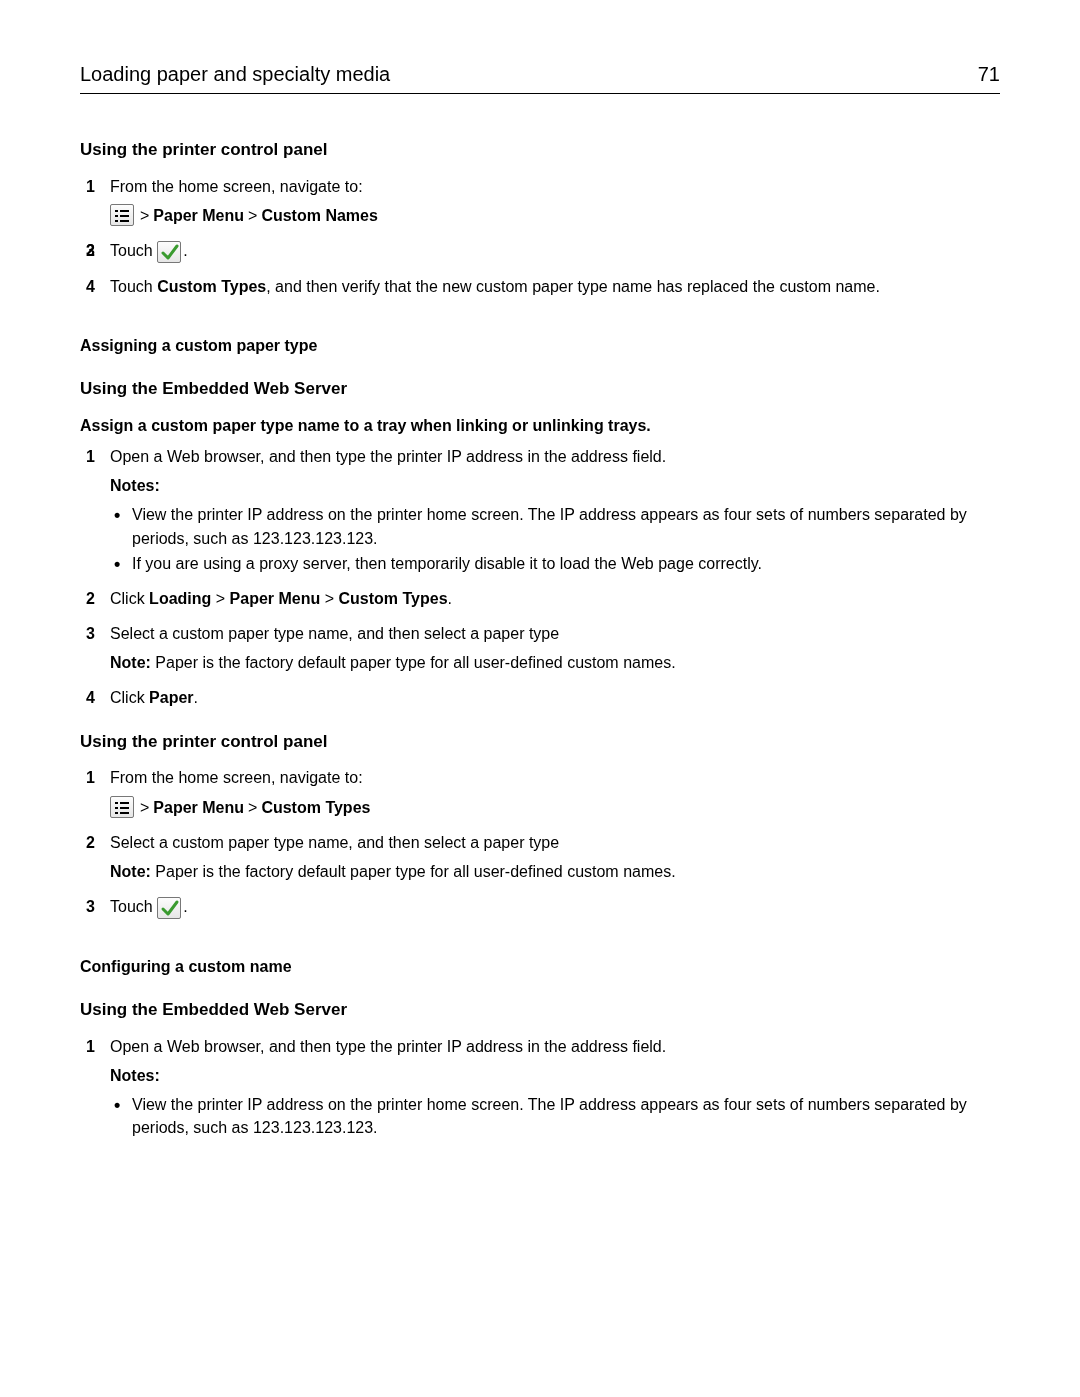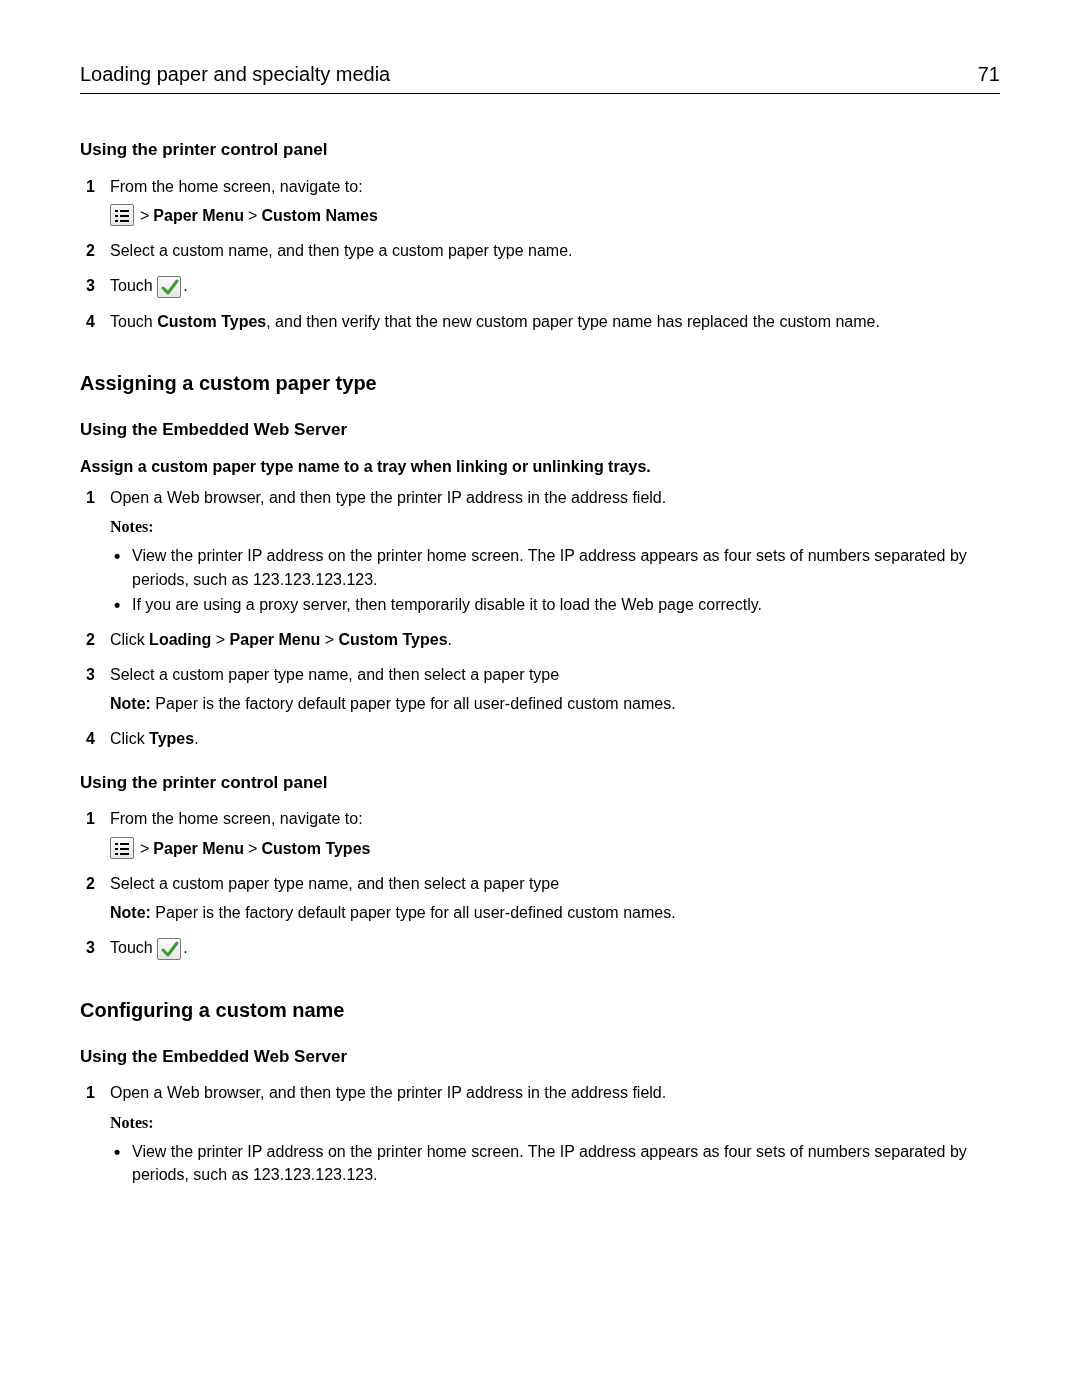--- a/index.html
+++ b/index.html
@@ -15,21 +15,21 @@
   }
   .header-row {
     display: flex;
     justify-content: space-between;
     border-bottom: 1px solid #000;
     padding-bottom: 4px;
     margin-bottom: 44px;
     font-size: 20px;
   }
   h2 {
-    font-size: 20px;
+    font-size: 16px;
     font-weight: bold;
     margin: 36px 0 18px 0;
   }
   h3 {
     font-size: 17px;
     font-weight: bold;
     margin: 20px 0 12px 0;
   }
   .para {
     margin: 6px 0;
@@ -50,21 +50,20 @@
     left: 6px;
     top: 0;
     font-weight: bold;
   }
   .sub-block {
     margin-top: 6px;
   }
   .notes-label {
     font-weight: bold;
     margin: 6px 0 6px 0;
-    font-family: Liberation Serif, serif;
   }
   ul.bullets {
     list-style: none;
     padding-left: 0;
     margin: 4px 0 6px 0;
   }
   ul.bullets > li {
     position: relative;
     padding-left: 22px;
     margin: 2px 0;
@@ -133,21 +132,20 @@
     <div class="nav-path sub-block">
       <span class="icon-box menu-icon"></span>
       <span> &gt; </span>
       <span class="bold">Paper Menu</span>
       <span> &gt; </span>
       <span class="bold">Custom Names</span>
     </div>
   </li>
   <li>
     <span class="num">2</span>
-    <span>Select a custom name, and then type a custom paper type name.</span>
   </li>
   <li>
     <span class="num">3</span>
     <span>Touch </span><span class="icon-box check-icon"><svg viewBox="0 0 20 18">
           <polyline points="3,10 8,15 17,3" fill="none" stroke="#3a9b2f" stroke-width="3" stroke-linecap="round" stroke-linejoin="round"></polyline>
         </svg></span><span>.</span>
   </li>
   <li>
     <span class="num">4</span>
     <span>Touch </span><span class="bold">Custom Types</span><span>, and then verify that the new custom paper type name has replaced the custom name.</span>
@@ -174,21 +172,21 @@
   </li>
   <li>
     <span class="num">3</span>
     <span>Select a custom paper type name, and then select a paper type</span>
     <div class="sub-block note-inline">
       <span class="bold">Note:</span><span> Paper is the factory default paper type for all user‑defined custom names.</span>
     </div>
   </li>
   <li>
     <span class="num">4</span>
-    <span>Click </span><span class="bold">Types</span><span>.</span>
+    <span>Click </span><span class="bold">Paper</span><span>.</span>
   </li>
 </ol>
 
 <h3>Using the printer control panel</h3>
 <ol class="num-list">
   <li>
     <span class="num">1</span>
     <span>From the home screen, navigate to:</span>
     <div class="nav-path sub-block">
       <span class="icon-box menu-icon"></span>

